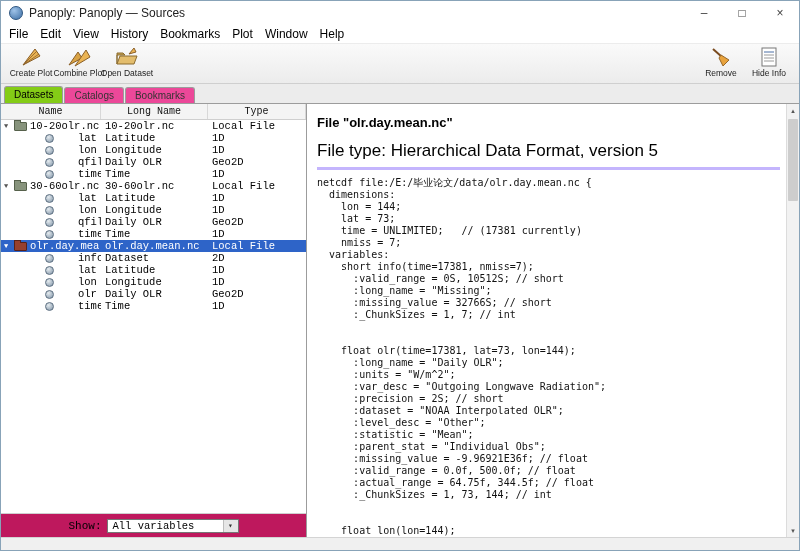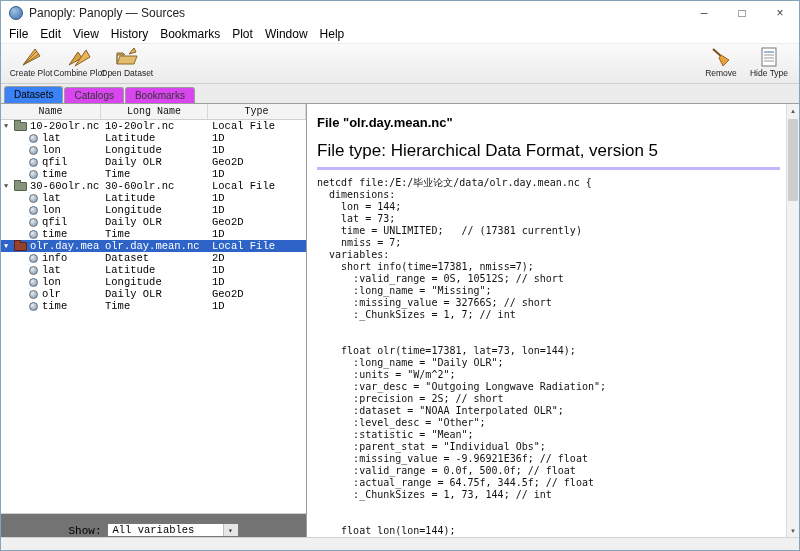--- a/index.html
+++ b/index.html
@@ -12,44 +12,44 @@
   .win-btn{width:38px;display:flex;align-items:center;justify-content:center;font-size:12px;color:#444;}
   .menubar{height:19px;flex:0 0 19px;display:flex;align-items:center;background:#fff;font-size:12px;padding-left:2px;border-bottom:1px solid #ececec;}
   .menu-item{padding:0 6px;white-space:nowrap;}
   .toolbar{height:40px;flex:0 0 40px;background:linear-gradient(#fafafa,#ececec);border-bottom:1px solid #cfcfcf;display:flex;padding:1px 6px 0;}
   .tool-group{display:flex;}
   .tool-group.right{margin-left:auto;}
   .tool-btn{width:48px;display:flex;flex-direction:column;align-items:center;padding-top:1px;cursor:default;}
   .ticon,.ticon svg{width:24px;height:22px;display:block;}
   .tlabel{font-size:8.5px;color:#222;white-space:nowrap;}
   .tabs{height:20px;flex:0 0 20px;background:#ececec;display:flex;align-items:flex-end;padding:3px 0 0 3px;border-bottom:1px solid #9c9c9c;}
-  .tab{font-size:10px;padding:2px 9px;border:1px solid #9c9c9c;border-bottom:none;background:#d946ef;margin-right:1px;border-radius:3px 3px 0 0;color:#333;}
-  .tab.active{background:#3b82f6;padding-bottom:3px;color:#000;}
+  .tab{font-size:10px;padding:2px 9px;border:1px solid #9c9c9c;border-bottom:none;background:#ec4899;margin-right:1px;border-radius:3px 3px 0 0;color:#333;}
+  .tab.active{background:#84cc16;padding-bottom:3px;color:#000;}
   .main{flex:1;display:flex;min-height:0;background:#fff;}
   .left-panel{width:306px;flex:0 0 306px;border-right:1px solid #9c9c9c;display:flex;flex-direction:column;min-height:0;background:#fff;font-family:Liberation Mono, monospace;}
   .tree-header{height:16px;flex:0 0 16px;display:flex;background:#f4f4f4;border-bottom:1px solid #cfcfcf;font-size:10px;}
   .th-cell{display:flex;align-items:center;justify-content:center;border-right:1px solid #d8d8d8;color:#111;}
   .c-name{width:100px;flex:0 0 100px;}
   .c-long{width:107px;flex:0 0 107px;}
   .c-type{flex:1;}
   .tree-body{flex:1;overflow:hidden;font-size:10.5px;background:#fff;}
   .tree-row{display:flex;height:12px;align-items:center;}
   .tree-row .cell{display:flex;align-items:center;height:100%;overflow:hidden;white-space:nowrap;}
   .tree-row .c-name{padding-left:3px;}
-  .tree-row .c-name.var{padding-left:28px;}
+  .tree-row .c-name.var{padding-left:44px;gap:20px;}
   .tree-row .c-long{padding-left:4px;}
   .tree-row .c-type{padding-left:4px;}
   .disclosure{font-size:7px;color:#555;margin-right:2px;width:8px;flex:0 0 8px;}
   .ds-icon{width:13px;height:9px;background:#87937c;border:1px solid #56614b;border-radius:1px;margin-right:3px;position:relative;flex:0 0 13px;}
   .ds-icon::before{content:"";position:absolute;top:-3px;left:-1px;width:5px;height:2px;background:#87937c;border:1px solid #56614b;border-bottom:none;}
   .var-icon{width:9px;height:9px;border-radius:50%;background:radial-gradient(circle at 35% 30%,#e6ecf0,#7f93a6);border:1px solid #5d6f81;margin-right:4px;flex:0 0 9px;}
   .tree-row.selected{background:#2e64c8;color:#fff;}
   .tree-row.selected .disclosure{color:#fff;}
   .tree-row.selected .ds-icon,.tree-row.selected .ds-icon::before{background:#96402e;border-color:#58211a;}
-  .show-bar{height:24px;flex:0 0 24px;border-top:1px solid #cfcfcf;background:#737373;display:flex;align-items:flex-end;justify-content:center;gap:5px;font-size:11px;}
+  .show-bar{height:24px;flex:0 0 24px;border-top:1px solid #cfcfcf;background:#be185d;display:flex;align-items:center;justify-content:center;gap:5px;font-size:11px;}
   .dropdown{width:132px;height:14px;border:1px solid #767676;background:#fff;display:flex;align-items:center;}
   .dd-value{flex:1;padding-left:5px;font-size:10.5px;overflow:hidden;white-space:nowrap;}
   .dd-arrow{width:15px;height:100%;background:#e6e6e6;border-left:1px solid #bdbdbd;display:flex;align-items:center;justify-content:center;font-size:8px;color:#333;}
   .right-panel{flex:1;display:flex;min-width:0;min-height:0;background:#fff;}
   .info-content{flex:1;padding:9px 6px 0 10px;overflow:hidden;min-width:0;}
   .file-title{font-size:13px;font-weight:bold;margin:2px 0 11px;}
   .file-type{font-size:17px;padding-bottom:6px;border-bottom:3px solid #c4b5fd;margin-bottom:7px;}
   .ncdump{font-family:"DejaVu Sans Mono",monospace;font-size:10px;line-height:12px;color:#111;}
   .v-scrollbar{flex:0 0 13px;background:#f2f2f2;border-left:1px solid #dcdcdc;display:flex;flex-direction:column;}
   .sb-btn{height:13px;flex:0 0 13px;display:flex;align-items:center;justify-content:center;font-size:7px;color:#555;}
@@ -128,21 +128,21 @@
         <div class="tool-btn">
           <span class="ticon">
             <svg viewBox="0 0 24 22">
               <rect x="5" y="2" width="14" height="18" fill="#ffffff" stroke="#777"></rect>
               <line x1="7" y1="6" x2="17" y2="6" stroke="#4a6fa5"></line>
               <line x1="7" y1="9" x2="17" y2="9" stroke="#9a9a9a"></line>
               <line x1="7" y1="12" x2="17" y2="12" stroke="#9a9a9a"></line>
               <line x1="7" y1="15" x2="17" y2="15" stroke="#9a9a9a"></line>
             </svg>
           </span>
-          <span class="tlabel">Hide Type</span>
+          <span class="tlabel">Hide Info</span>
         </div>
       </div>
   </div>
 
   <div class="tabs">
       <div class="tab active">Datasets</div>
       <div class="tab">Catalogs</div>
       <div class="tab">Bookmarks</div>
     </div>
 

